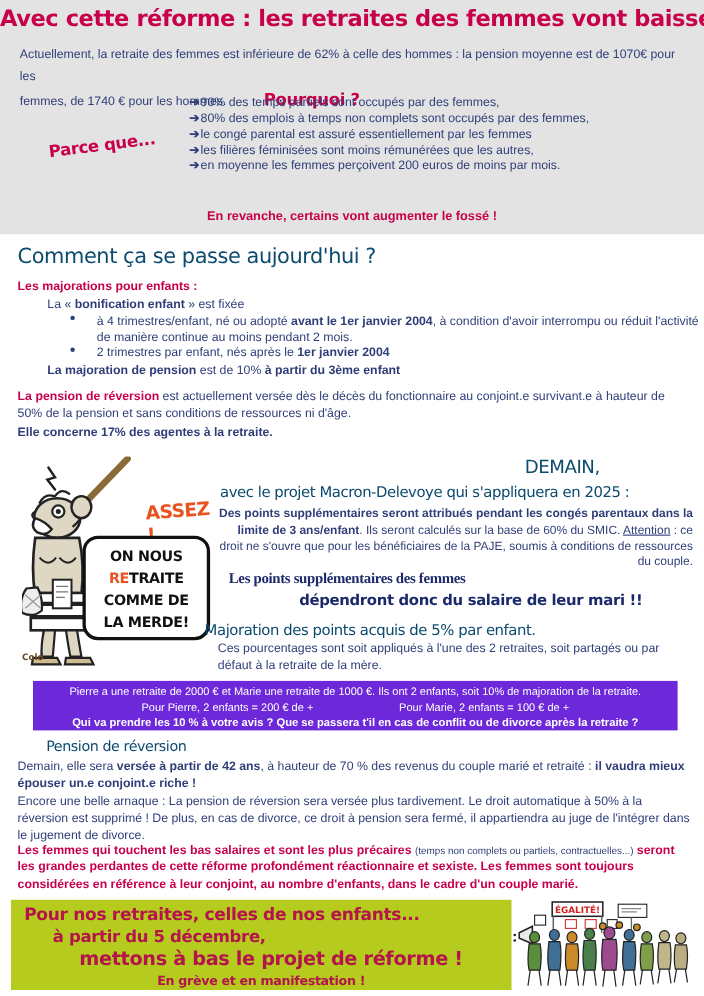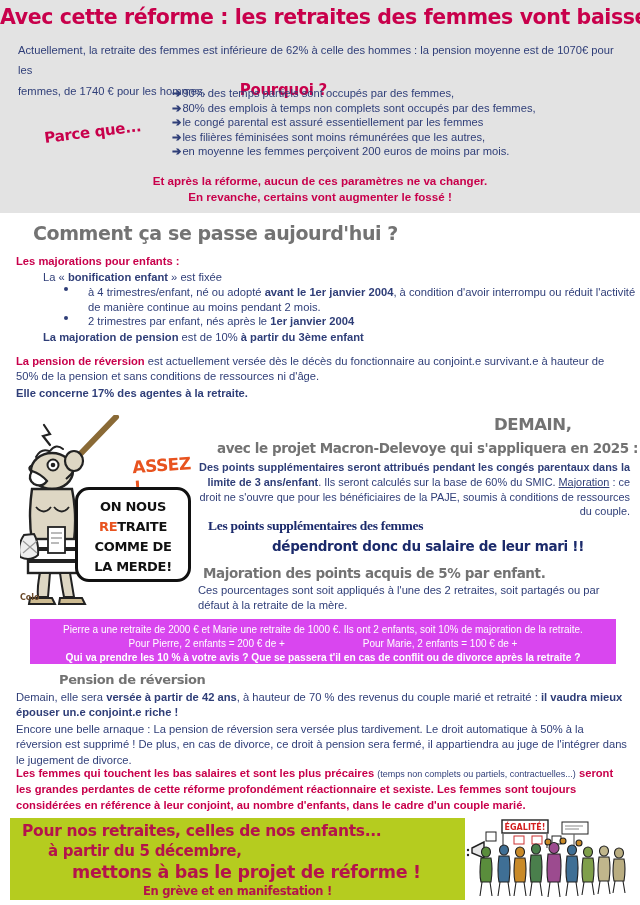--- a/index.html
+++ b/index.html
@@ -91,25 +91,24 @@
     color: #c8004b;
     font-weight: bold;
     font-size: 11.6px;
     line-height: 16px;
   }
   .after-reform .u-strong { font-weight: bold; }
 
   
   .h2-pink {
     position: absolute;
-    color: #737373;
-    font-weight: bold;
+    color: #0c4a6e;
+    font-weight: normal;
     font-family: "DejaVu Sans", sans-serif;
     letter-spacing: -0.4px;
-    margin-left: 17px;
   }
   #h-comment {
     left: 16px; top: 222px;
     font-size: 19px;
   }
   .body-txt {
     position: absolute;
     color: #2f3e78;
     font-size: 11.2px;
     line-height: 15.4px;
@@ -217,21 +216,21 @@
   #pts-l2 { left: 272px; top: 538px; }
 
   #h-major { left: 186px; top: 565px; font-size: 13.5px; }
   #major-para { left: 198px; top: 583px; width: 424px; }
 
   
   .navy-box {
     position: absolute;
     left: 30px; top: 619px;
     width: 586px; height: 45px;
-    background: #d946ef;
+    background: #6d28d9;
     color: #ffffff;
     font-size: 10px;
     text-align: center;
     padding-top: 4px;
     box-sizing: border-box;
     line-height: 14px;
   }
   .navy-box .row3 { font-weight: bold; font-size: 10.2px; }
   .navy-split { display: inline-block; }
   .navy-split span:first-child { margin-right: 78px; }
@@ -295,21 +294,21 @@
 
   <div class="arrow-list">
     <div><span class="arrow-glyph">➔</span><span>90% des temps partiels sont occupés par des femmes,</span></div>
     <div><span class="arrow-glyph">➔</span><span>80% des emplois à temps non complets sont occupés par des femmes,</span></div>
     <div><span class="arrow-glyph">➔</span><span>le congé parental est assuré essentiellement par les femmes</span></div>
     <div><span class="arrow-glyph">➔</span><span>les filières féminisées sont moins rémunérées que les autres,</span></div>
     <div><span class="arrow-glyph">➔</span><span>en moyenne les femmes perçoivent 200 euros de moins par mois.</span></div>
   </div>
 
   <div class="after-reform">
-    <span>Et après la réforme, aucun de ces paramètres ne va changer.</span><br>
+    <br>
     <span>En revanche, certains vont </span><span class="u-strong">augmenter le fossé !</span>
   </div>
 
   <div class="h2-pink" id="h-comment">Comment ça se passe aujourd'hui ?</div>
 
   <div class="body-txt" id="maj-title">Les majorations pour enfants :</div>
 
   <div class="body-txt" id="bonif">
     <span>La « </span><span class="b">bonification enfant</span><span> » est fixée</span>
   </div>
@@ -382,21 +381,21 @@
       <div class="bubble-line">COMME DE</div>
       <div class="bubble-line">LA MERDE!</div>
     </div>
     <div class="signature">Colo</div>
   </div>
 
   <div class="h2-pink" id="h-demain">DEMAIN,</div>
   <div class="h2-pink" id="h-macron">avec le projet Macron-Delevoye qui s'appliquera en 2025 :</div>
 
   <div class="body-txt" id="demain-para">
-    <span>Des points supplémentaires seront attribués pendant les congés  parentaux dans la limite de 3 ans/enfant</span><span class="reg">. Ils seront calculés sur la base de 60% du SMIC.  </span><span class="reg ul">Majoration</span><span class="reg"> : ce droit ne s'ouvre que pour les bénéficiaires de la PAJE, soumis à    conditions de ressources du couple.</span>
+    <span>Des points supplémentaires seront attribués pendant les congés  parentaux dans la limite de 3 ans/enfant</span><span class="reg">. Ils seront calculés sur la base de 60% du SMIC.  </span><span class="reg ul">Attention</span><span class="reg"> : ce droit ne s'ouvre que pour les bénéficiaires de la PAJE, soumis à    conditions de ressources du couple.</span>
   </div>
 
   <div class="navy-big" id="pts-l1">Les points supplémentaires des femmes</div>
   <div class="navy-big" id="pts-l2">dépendront donc du salaire de leur mari !!</div>
 
   <div class="h2-pink" id="h-major">Majoration des points acquis de 5% par enfant.</div>
   <div class="body-txt" id="major-para">Ces pourcentages sont soit appliqués à l'une des 2 retraites, soit partagés ou par défaut  à la retraite de la mère.</div>
 
   <div class="navy-box">
     <div>Pierre a une retraite de 2000 € et Marie une retraite de 1000 €. Ils ont 2 enfants, soit 10% de majoration de la retraite.</div>

